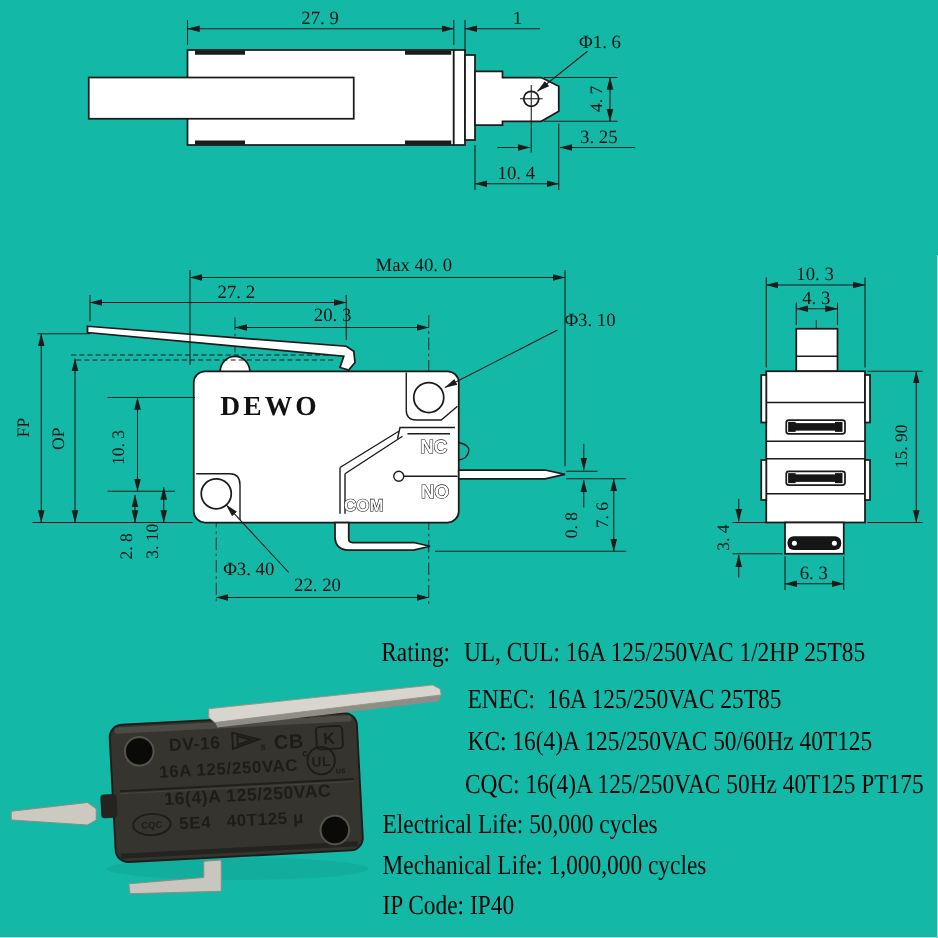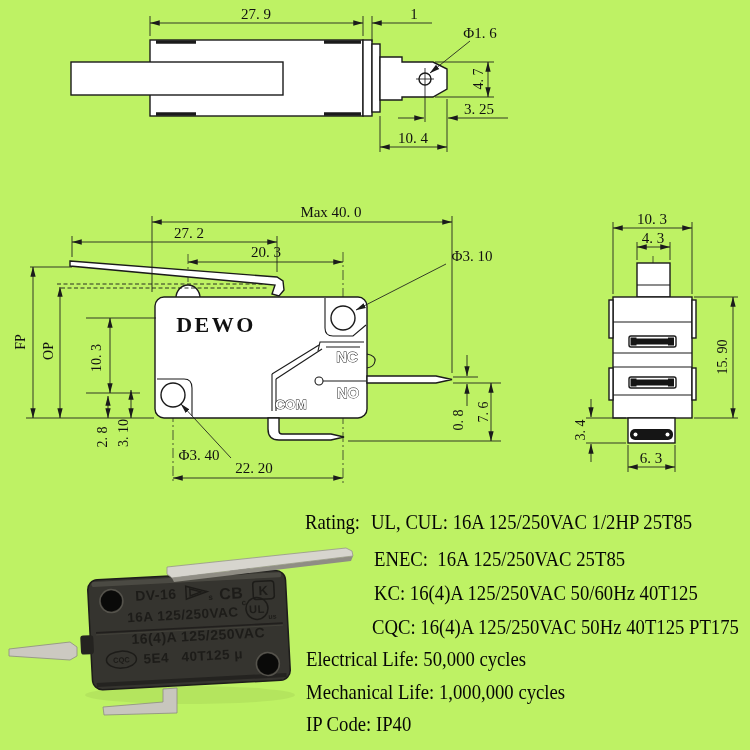--- a/index.html
+++ b/index.html
@@ -1,16 +1,16 @@
 <!DOCTYPE html>
 <html><head>
 <meta charset="utf-8">
 <style>
   html,body{margin:0;padding:0;background:#fff;}
-  .page{position:relative;width:750px;height:750px;background:#bef264;overflow:hidden;
+  .page{position:relative;width:750px;height:750px;background:#14b8a6;overflow:hidden;
         font-family:"Liberation Serif",serif;}
   svg{position:absolute;left:0;top:0;}
   
   .fw{fill:#fff;stroke:#1b1b1b;stroke-width:1.4;}
   .ol2{fill:none;stroke:#1b1b1b;stroke-width:1.1;}
   .thick{stroke:#1b1b1b;stroke-width:3.4;}
   .dim{fill:none;stroke:#1b1b1b;stroke-width:0.85;}
   .cl{fill:none;stroke:#1b1b1b;stroke-width:0.7;stroke-dasharray:10 3 2 3;}
   .ghost{fill:none;stroke:#1b1b1b;stroke-width:0.9;stroke-dasharray:4 2.5;}
   .dt{font:15px "Liberation Serif",serif;fill:#111;}

